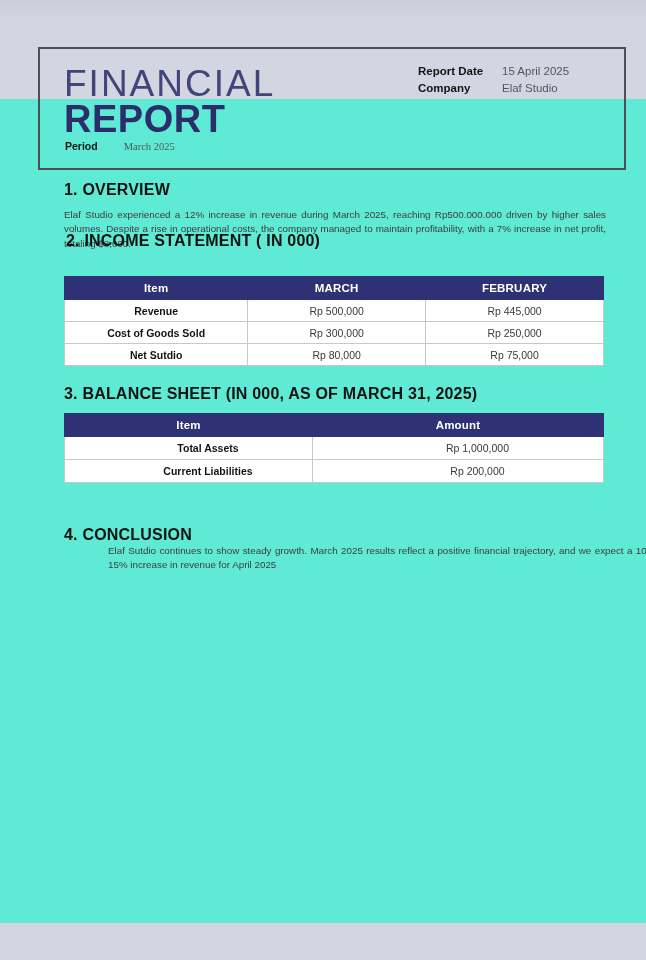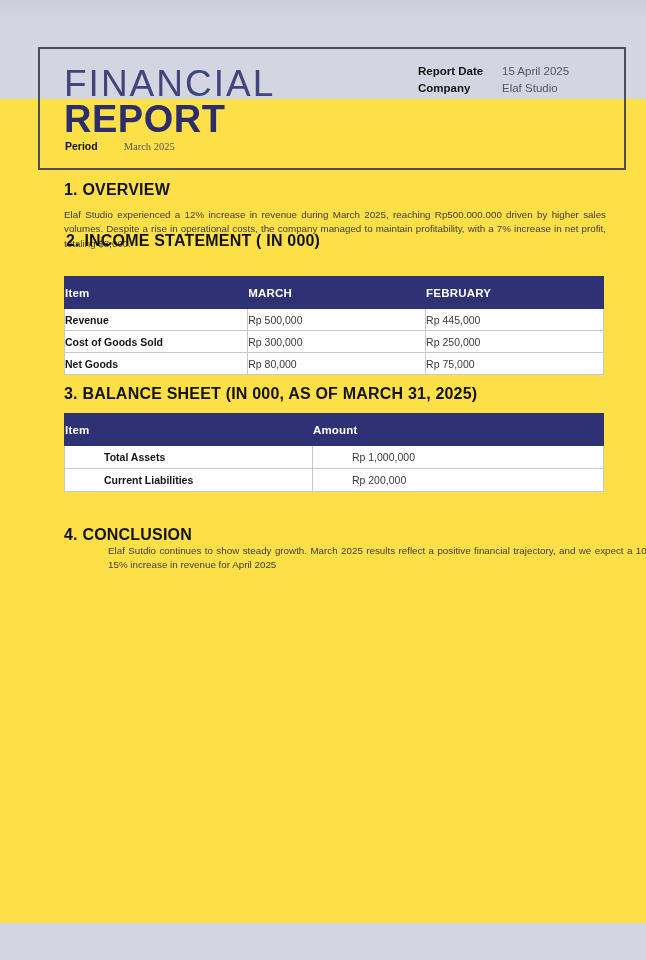--- a/index.html
+++ b/index.html
@@ -5,21 +5,21 @@
   * { margin: 0; padding: 0; box-sizing: border-box; }
   html, body { background: #ffffff; }
   body {
     font-family: "Liberation Sans", sans-serif;
     -webkit-font-smoothing: antialiased;
   }
   .page {
     position: relative;
     width: 646px;
     height: 960px;
-    background: #fde047;
+    background: #5eead4;
     overflow: hidden;
   }
   
   .band-top {
     position: absolute;
     left: 0; top: 0;
     width: 100%; height: 99px;
     background: linear-gradient(180deg, #caccd9 0%, #d3d5e1 18%, #d3d5e1 100%);
   }
   .band-bottom {
@@ -96,29 +96,29 @@
     left: 64px;
     width: 540px;
     border-collapse: collapse;
     table-layout: fixed;
   }
   .data-table th {
     background: #2e3173;
     color: #ffffff;
     font-size: 11.5px;
     font-weight: 700;
-    height: 32px;
-    text-align: left;
+    height: 23px;
+    text-align: center;
     vertical-align: middle;
     border: 1px solid #2e3173;
     letter-spacing: 0.2px;
   }
   .data-table td {
     height: 22px;
-    text-align: left;
+    text-align: center;
     vertical-align: middle;
     font-size: 10.5px;
     border: 1px solid #c5c7d2;
     background: #ffffff;
     color: #3a3a3a;
   }
   .data-table td.item-cell {
     font-weight: 700;
     color: #141414;
   }
@@ -186,21 +186,21 @@
         <td class="item-cell">Revenue</td>
         <td>Rp 500,000</td>
         <td>Rp 445,000</td>
       </tr>
       <tr>
         <td class="item-cell">Cost of Goods Sold</td>
         <td>Rp 300,000</td>
         <td>Rp 250,000</td>
       </tr>
       <tr>
-        <td class="item-cell">Net Goods</td>
+        <td class="item-cell">Net Sutdio</td>
         <td>Rp 80,000</td>
         <td>Rp 75,000</td>
       </tr>
     </tbody>
   </table>
 
   <div class="section-heading" id="balance-heading">3. BALANCE SHEET (IN 000, AS OF MARCH 31, 2025)</div>
 
   <table class="data-table" id="balance-table">
     <colgroup>

